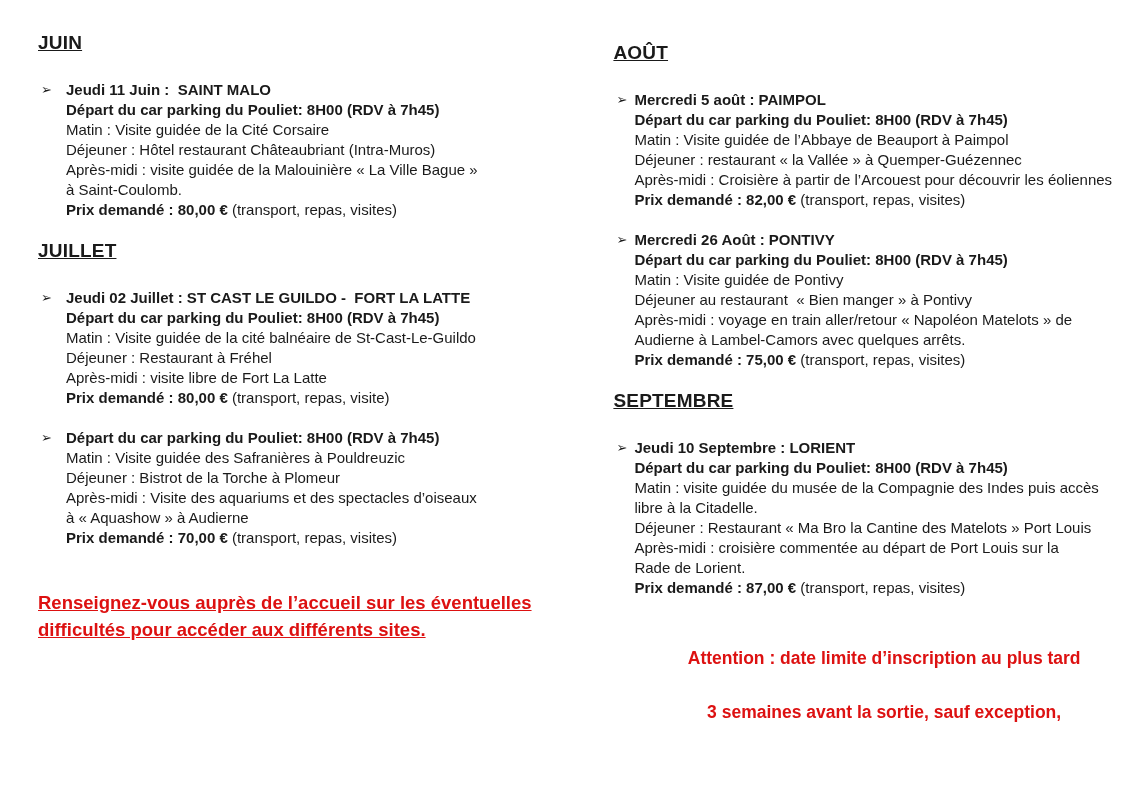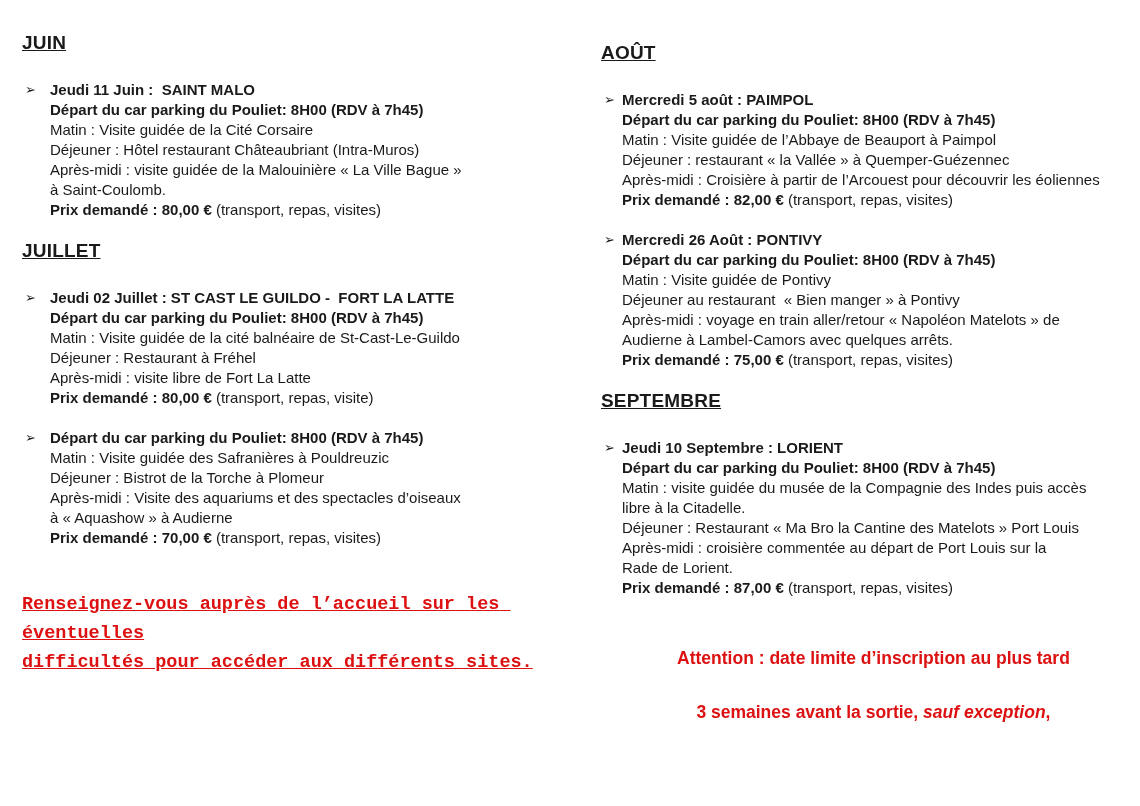--- a/index.html
+++ b/index.html
@@ -5,21 +5,21 @@
   html, body { margin: 0; padding: 0; background: #ffffff; }
   .page {
     position: relative;
     width: 1140px;
     height: 806px;
     background: #ffffff;
     font-family: "Liberation Sans", sans-serif;
     color: #1a1a1a;
     overflow: hidden;
     box-sizing: border-box;
-    padding: 32px 24px 0 22px;
+    padding: 32px 24px 0 38px;
   }
   .columns { display: flex; }
   .col { box-sizing: border-box; }
   .col-left  { width: 548px; padding-right: 10px; }
   .col-right { width: 506px; margin-left: 31px; padding-top: 10px; }
 
   .month-title {
     font-size: 19px;
     font-weight: bold;
     text-decoration: underline;
@@ -53,32 +53,32 @@
   .price-bold { font-weight: bold; }
 
   .notice {
     margin-top: 41px;
     margin-left: 0;
     color: #dd1111;
     font-size: 18.5px;
     font-weight: bold;
     line-height: 27px;
   }
-  .notice .u { text-decoration: underline; white-space: pre-wrap; font-family: Liberation Mono, monospace; }
+  .notice .u { text-decoration: underline; white-space: pre-wrap; }
 
   .attention {
     margin-top: 15px;
     color: #dd1111;
     font-size: 17.5px;
     font-weight: bold;
     line-height: 27px;
     text-align: center;
     white-space: pre-wrap;
   }
-  .attention .it { font-style: italic; }
+  .attention .it { }
 </style>
 </head>
 <body>
 
 <div class="page">
   <div class="columns">
 
     <div class="col col-left">
 
       <div class="month-section">

